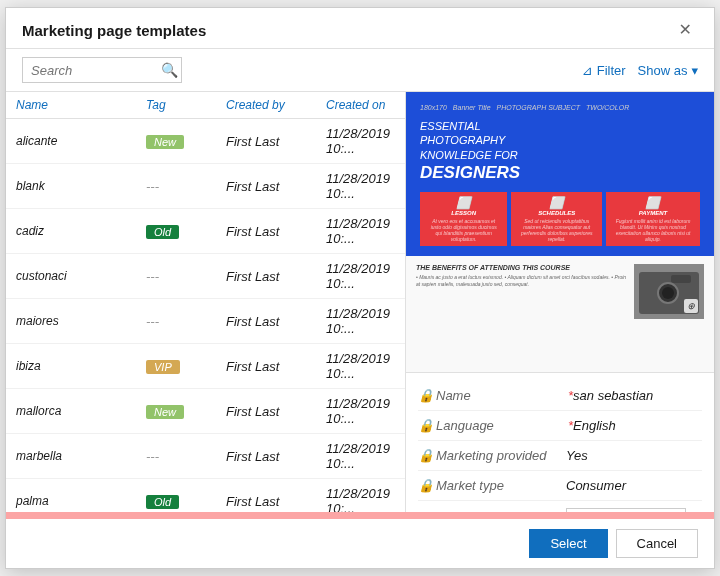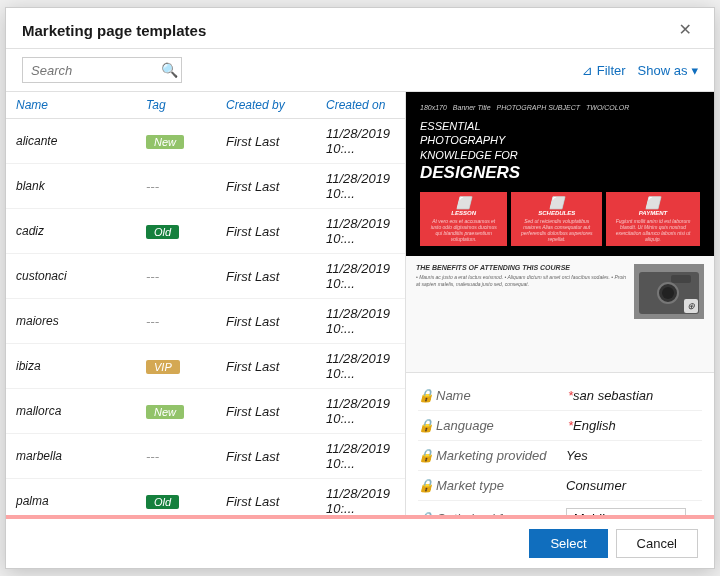--- a/index.html
+++ b/index.html
@@ -170,21 +170,21 @@
       position: relative;
     }
     .preview-img-content {
       width: 100%;
       height: 100%;
       display: flex;
       flex-direction: column;
     }
     
     .card-top {
-      background: #000000;
+      background: #1d4ed8;
       color: #fff;
       padding: 12px 14px 10px 14px;
       flex: 0 0 auto;
       min-height: 130px;
     }
     .card-top-header {
       font-size: 7px;
       color: #ccc;
       margin-bottom: 8px;
       display: flex;
@@ -346,21 +346,21 @@
       border: 1px solid #ccc;
       padding: 2px 6px;
       width: 120px;
       cursor: pointer;
       font-size: 13px;
     }
     .dialog-footer {
       display: flex;
       justify-content: flex-end;
       padding: 10px 16px;
-      border-top: 4px solid #fca5a5;
+      border-top: 7px solid #fca5a5;
       gap: 8px;
     }
     .btn-select {
       background: #106ebe;
       color: #fff;
       border: 1px solid #106ebe;
       padding: 6px 20px;
       cursor: pointer;
       font-size: 13px;
     }

